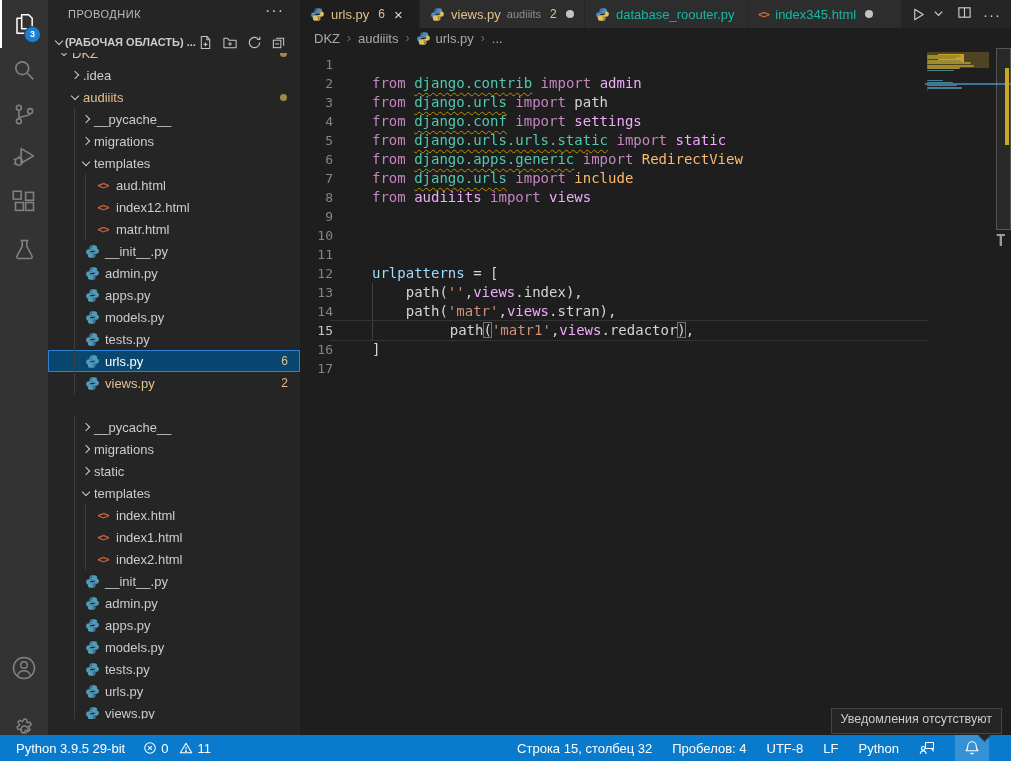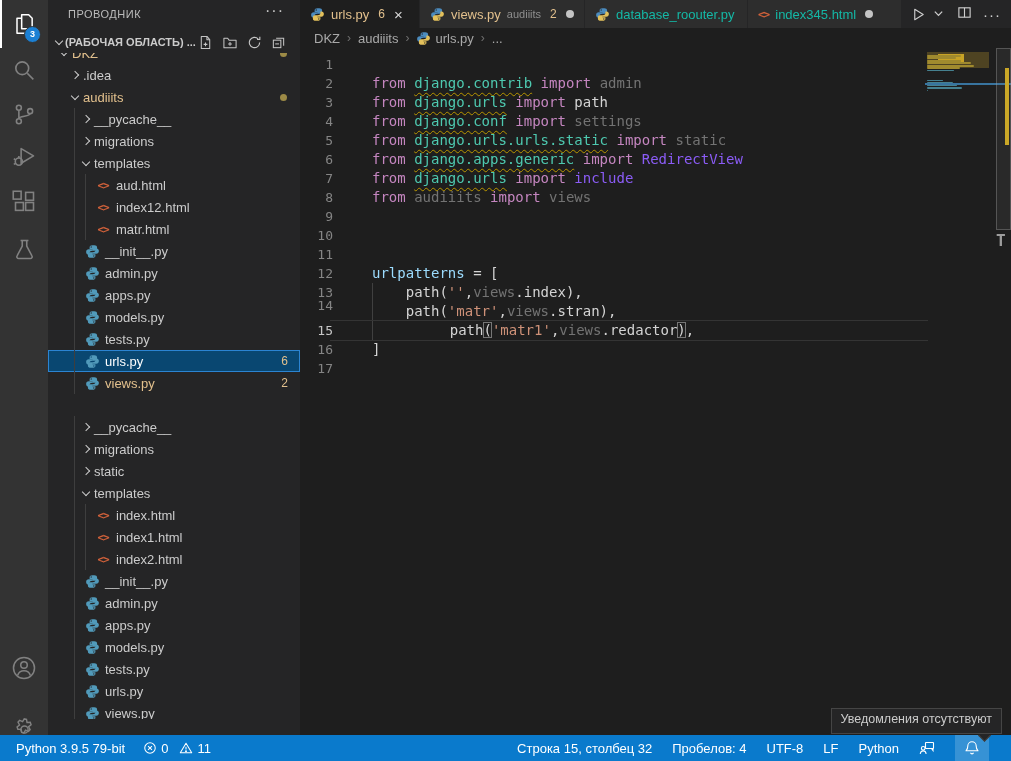--- a/index.html
+++ b/index.html
@@ -61,23 +61,23 @@
   .breadcrumbs .sep{margin:0 7px;color:#6f6f6f;font-size:12px;}
   .breadcrumbs .bico{margin-right:4px;display:flex;}
   .bc-item{cursor:pointer;}
   
   .codearea{position:absolute;left:0;top:48px;width:711px;height:687px;}
   .ln{position:absolute;left:0;width:33px;text-align:right;font-family:"DejaVu Sans Mono",monospace;
     font-size:13px;line-height:19px;color:#858585;}
   .ln.cur{color:#c6c6c6;}
   .cl{position:absolute;left:72px;font-family:"DejaVu Sans Mono",monospace;font-size:14px;line-height:19px;white-space:pre;color:#d4d4d4;}
   .kw{color:#c586c0;}
-  .mod{color:#737373;}
+  .mod{color:#f0abfc;}
   .modw{color:#4ec9b0;text-decoration:underline;text-decoration-style:wavy;text-decoration-color:#b89500;text-decoration-thickness:1px;text-underline-offset:4px;}
-  .dim{color:#8b5cf6;}
+  .dim{color:#fdba74;}
   .pl{color:#d4d4d4;}
   .str{color:#ce9178;}
   .var{color:#9cdcfe;}
   .brk{outline:1px solid #767676;outline-offset:-1px;}
   .curline{position:absolute;left:30px;width:598px;height:1px;background:#343434;}
   .indent-guide{position:absolute;width:1px;background:#404040;}
   
   .minimap{position:absolute;left:625px;top:2px;width:70px;height:100px;}
   .mm-bar{position:absolute;border-radius:1px;}
   .mm-goldblock{position:absolute;left:2px;top:2px;width:62px;height:16px;background:rgba(168,138,42,.35);}
@@ -524,21 +524,21 @@
           <div class="ln" style="top: 64px;">4</div>
           <div class="ln" style="top: 83px;">5</div>
           <div class="ln" style="top: 102px;">6</div>
           <div class="ln" style="top: 121px;">7</div>
           <div class="ln" style="top: 140px;">8</div>
           <div class="ln" style="top: 159px;">9</div>
           <div class="ln" style="top: 178px;">10</div>
           <div class="ln" style="top: 197px;">11</div>
           <div class="ln" style="top: 216px;">12</div>
           <div class="ln" style="top: 235px;">13</div>
-          <div class="ln" style="top: 248px;">14</div>
+          <div class="ln" style="top: 254px;">14</div>
           <div class="ln cur" style="top: 273px;">15</div>
           <div class="ln" style="top: 292px;">16</div>
           <div class="ln" style="top: 311px;">17</div>
         </div>
       <div id="codelines">
           <div class="cl" style="top: 7px;"></div>
           <div class="cl" style="top: 26px;"><span class="kw">from</span><span class="pl"> </span><span class="modw">django.contrib</span><span class="pl"> </span><span class="kw">import</span><span class="pl"> </span><span class="mod">admin</span></div>
           <div class="cl" style="top: 45px;"><span class="kw">from</span><span class="pl"> </span><span class="modw">django.urls</span><span class="pl"> </span><span class="kw">import</span><span class="pl"> </span><span class="pl">path</span></div>
           <div class="cl" style="top: 64px;"><span class="kw">from</span><span class="pl"> </span><span class="modw">django.conf</span><span class="pl"> </span><span class="kw">import</span><span class="pl"> </span><span class="mod">settings</span></div>
           <div class="cl" style="top: 83px;"><span class="kw">from</span><span class="pl"> </span><span class="modw">django.urls.urls.static</span><span class="pl"> </span><span class="kw">import</span><span class="pl"> </span><span class="mod">static</span></div>
@@ -577,21 +577,21 @@
         </div>
       <div class="mm-curline"></div>
       <div class="scroll-slider"></div>
       <div class="ruler-warn"></div>
       <div class="ruler-t">T</div>
     </div>
   </div>
 
   <div class="statusbar">
     <div class="st-left">
-      <span class="st-item">Python 3.9.5 79-bit</span>
+      <span class="st-item">Python 3.9.5 29-bit</span>
       <span class="st-item">
         <span class="st-prob">
           <svg width="14" height="14" viewBox="0 0 16 16" fill="none" stroke="#ffffff" stroke-width="1.2">
               <circle cx="8" cy="8" r="6"></circle>
               <path d="M5.8 5.8l4.4 4.4M10.2 5.8l-4.4 4.4"></path>
             </svg>
           <span>0</span>
         </span>
         <span class="st-prob" style="margin-left:6px">
           <svg width="14" height="14" viewBox="0 0 16 16" fill="none" stroke="#ffffff" stroke-width="1.2">

